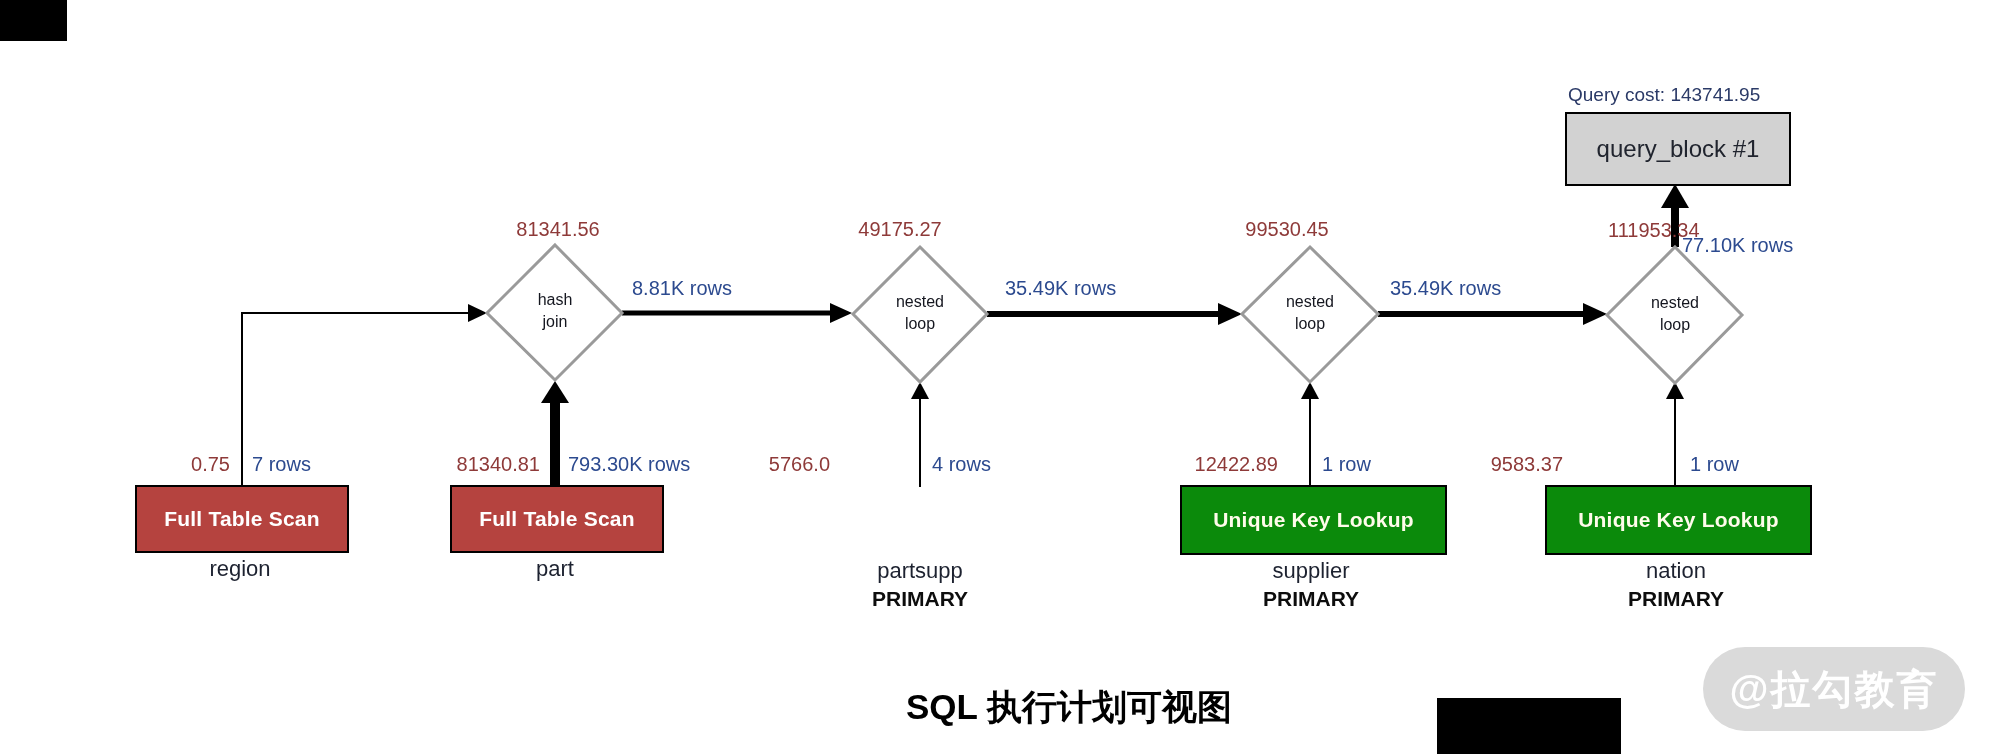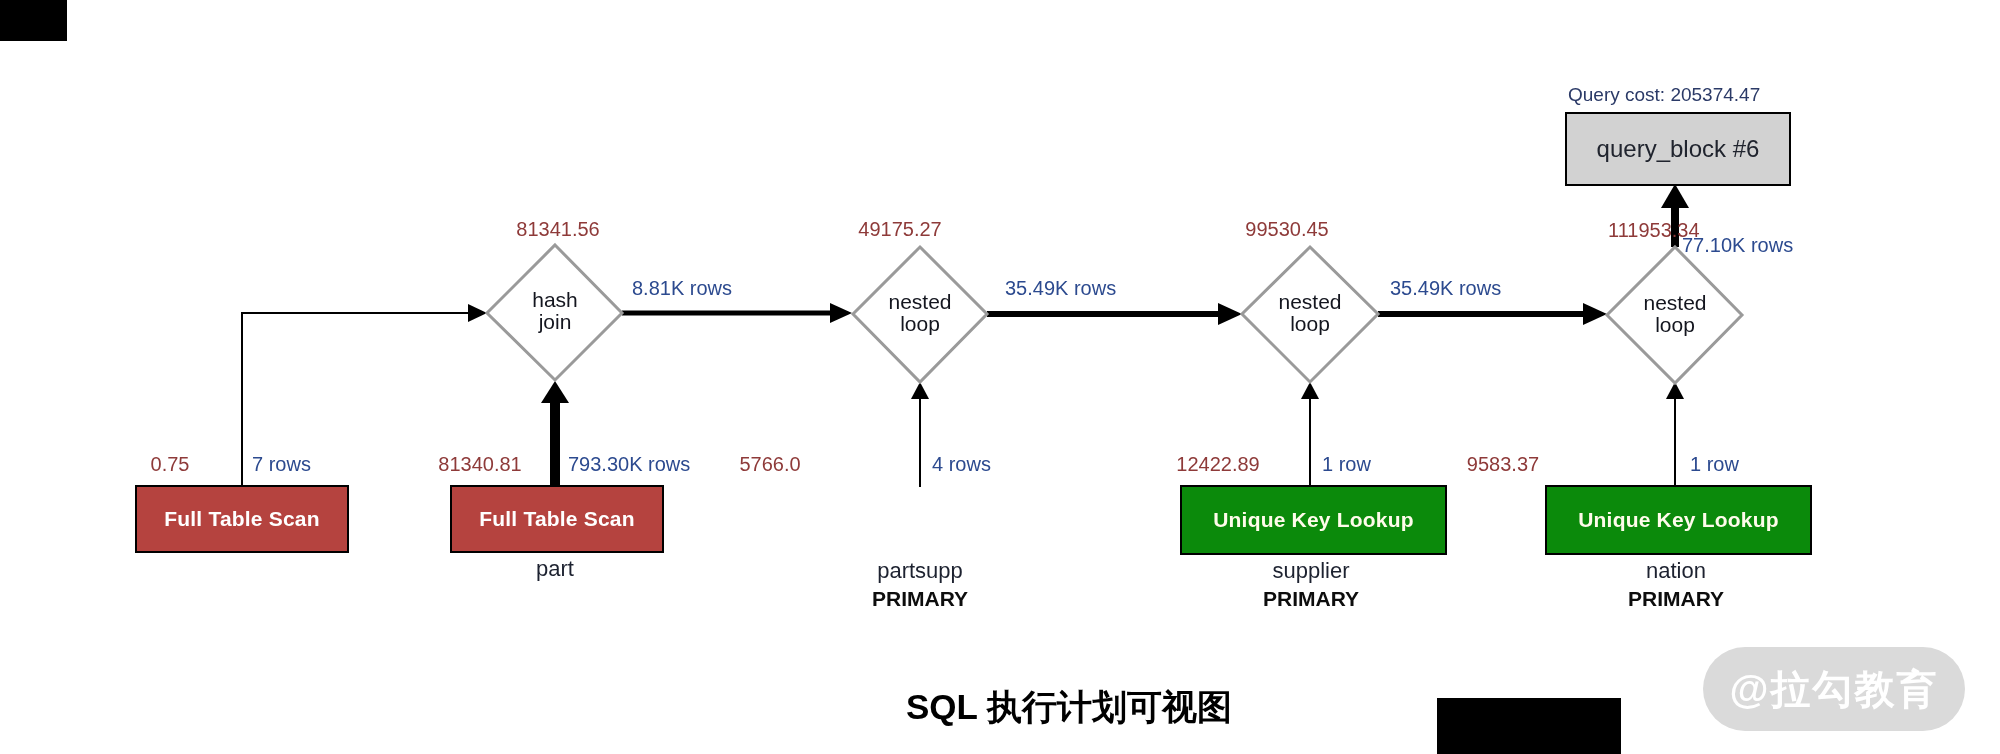--- a/index.html
+++ b/index.html
@@ -5,28 +5,28 @@
   html,body{margin:0;padding:0;background:#ffffff;}
   .stage{
     position:relative;width:2000px;height:754px;background:#ffffff;overflow:hidden;
     font-family:"Liberation Sans", sans-serif;color:#111;
   }
   svg.wires{position:absolute;left:0;top:0;pointer-events:none;}
   svg.wires polygon.diamond{pointer-events:all;}
   .lbl{position:absolute;font-size:20px;white-space:nowrap;line-height:22px;}
   .cost{color:var(--cost-text,#8e3a39);}
   .rows{color:var(--rows-text,#2c4a8f);}
-  .ta-r{text-align:center;}
+  .ta-r{text-align:right;}
   .ta-c{text-align:center;}
   .querycost{position:absolute;font-size:19px;color:var(--query-cost-text,#2b3a67);white-space:nowrap;}
   .qblock{
     position:absolute;background:var(--block-gray,#d4d4d4);border:2px solid #000;
     display:flex;align-items:center;justify-content:center;font-size:24px;color:#20242e;
   }
-  .dtext{position:absolute;width:140px;text-align:center;font-size:21px;line-height:22px;color:#14161f;pointer-events:none;}
+  .dtext{position:absolute;width:140px;text-align:center;font-size:16px;line-height:22px;color:#14161f;pointer-events:none;}
   .access-box{
     position:absolute;border:2px solid #000;display:flex;align-items:center;justify-content:center;
     font-weight:bold;font-size:21px;color:#ffffff;letter-spacing:.2px;
   }
   .scan{background:var(--scan-red,#b5433f);}
   .lookup{background:var(--lookup-green,#0b8a0b);color:#fffceb;}
   .tname{position:absolute;width:300px;text-align:center;font-size:22px;color:#1d2230;white-space:nowrap;}
   .tidx{position:absolute;width:300px;text-align:center;font-size:21px;font-weight:bold;color:#0d0d0d;white-space:nowrap;}
   .black-bar{position:absolute;background:#000;}
   .caption{position:absolute;font-size:35px;font-weight:bold;color:#000;width:400px;text-align:right;white-space:nowrap;}
@@ -72,23 +72,23 @@
 
     <line x1="1675" y1="247" x2="1675" y2="203" stroke="#000" stroke-width="8"></line>
     <polygon points="1675,184 1661,208 1689,208" fill="#000"></polygon>
 
     <polygon class="diamond" points="555,245 622,313 555,380 487,313" fill="#ffffff" stroke="#9a9a9a" stroke-width="3"></polygon>
     <polygon class="diamond" points="920,247 987,314 920,382 853,314" fill="#ffffff" stroke="#9a9a9a" stroke-width="3"></polygon>
     <polygon class="diamond" points="1310,247 1378,314 1310,382 1242,314" fill="#ffffff" stroke="#9a9a9a" stroke-width="3"></polygon>
     <polygon class="diamond" points="1675,247 1742,315 1675,383 1607,315" fill="#ffffff" stroke="#9a9a9a" stroke-width="3"></polygon>
   </svg>
 
-  <div class="querycost" style="left:1568px;top:84px;">Query cost: 205374.47</div>
+  <div class="querycost" style="left:1568px;top:84px;">Query cost: 143741.95</div>
   <div class="qblock" style="left:1565px;top:112px;width:222px;height:70px;">
-    <span>query_block #6</span>
+    <span>query_block #1</span>
   </div>
   <div class="lbl cost" style="left:1608px;top:219px;">111953.34</div>
   <div class="lbl rows" style="left:1682px;top:234px;">77.10K rows</div>
 
   <div class="dtext" style="left:485px;top:289px;">
     <div>hash</div>
     <div>join</div>
   </div>
   <div class="dtext" style="left:850px;top:291px;">
     <div>nested</div>
@@ -132,20 +132,21 @@
   <div class="access-box scan" style="left:450px;top:485px;width:210px;height:64px;">
     <span>Full Table Scan</span>
   </div>
   <div class="access-box lookup" style="left:1180px;top:485px;width:263px;height:66px;">
     <span>Unique Key Lookup</span>
   </div>
   <div class="access-box lookup" style="left:1545px;top:485px;width:263px;height:66px;">
     <span>Unique Key Lookup</span>
   </div>
 
+  <div class="tname" style="left:90px;top:556px;">region</div>
   <div class="tname" style="left:405px;top:556px;">part</div>
   <div class="tname" style="left:770px;top:558px;">partsupp</div>
   <div class="tname" style="left:1161px;top:558px;">supplier</div>
   <div class="tname" style="left:1526px;top:558px;">nation</div>
 
   <div class="tidx" style="left:770px;top:587px;">PRIMARY</div>
   <div class="tidx" style="left:1161px;top:587px;">PRIMARY</div>
   <div class="tidx" style="left:1526px;top:587px;">PRIMARY</div>
 
   <div class="caption" style="left:832px;top:684px;">SQL 执行计划可视图</div>

